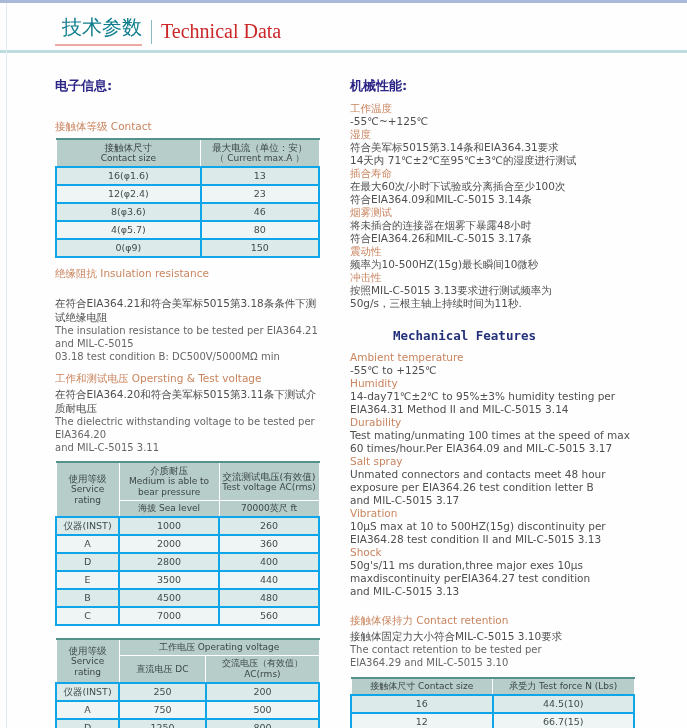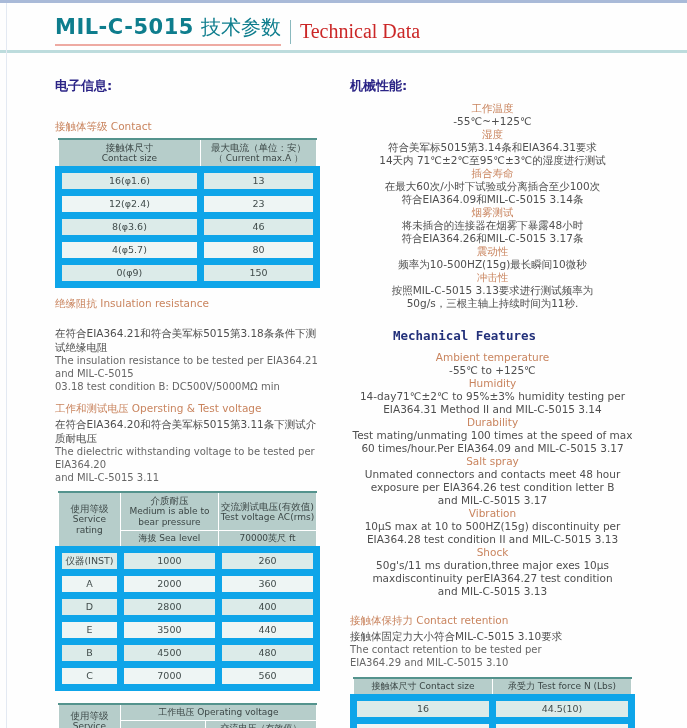--- a/index.html
+++ b/index.html
@@ -31,46 +31,45 @@
   .body-zh { font-size:10.5px; color:#4e4e4e; line-height:14px; }
   .body-en { font-size:10px;  color:#666;     line-height:13px; }
   .sec-block { margin-top:9px; margin-bottom:7px; }
 
   table { width:100%; border-collapse:collapse; border-top:2px solid #54938d; table-layout:fixed; }
   th {
     background:#b6cdca; font-weight:normal; font-size:9px; color:#3c4746;
     padding:2px 1px; border:1px solid #fff; line-height:11px; text-align:center;
   }
   td {
-    font-size:9.5px; text-align:center; padding:2px 1px; border:7px solid #0ea5e9;
+    font-size:9.5px; text-align:center; padding:2px 1px; border:2px solid #0ea5e9;
     color:#414c4b; line-height:12px;
   }
   tbody tr:nth-child(odd)  td { background:#dcebe9; }
   tbody tr:nth-child(even) td { background:#eef5f4; }
   .th-zh { display:block; font-size:9.5px; }
   .th-en { display:block; font-size:9px; }
 
-  .spec-item { margin-bottom:0;text-align:center; }
+  .spec-item { margin-bottom:0; }
   .spec-label { color:#c9845e; font-size:10.5px; line-height:13px; }
   .spec-line  { font-size:10.5px; color:#4e4e4e; line-height:13px; }
   .features-heading {
     font-family:"DejaVu Sans Mono", monospace; font-weight:bold; color:#22307a;
     font-size:12.5px; margin:18px 0 8px 0;padding-left:43px;
   }
   .retention-block { margin-top:16px; }
 </style>
 </head>
 <body>
 
 <div class="top-bar"></div>
 <div class="left-edge"></div>
 
 <div class="title-row">
   <div class="title-main">
-    <span class="title-model">MIL-C-5015</span>
     <span class="title-zh">技术参数</span>
   </div>
   <div class="title-divider"></div>
   <span class="title-en">Technical Data</span>
 </div>
 <div class="rule"></div>
 
 <div class="columns">
 
   <div class="col-left">

